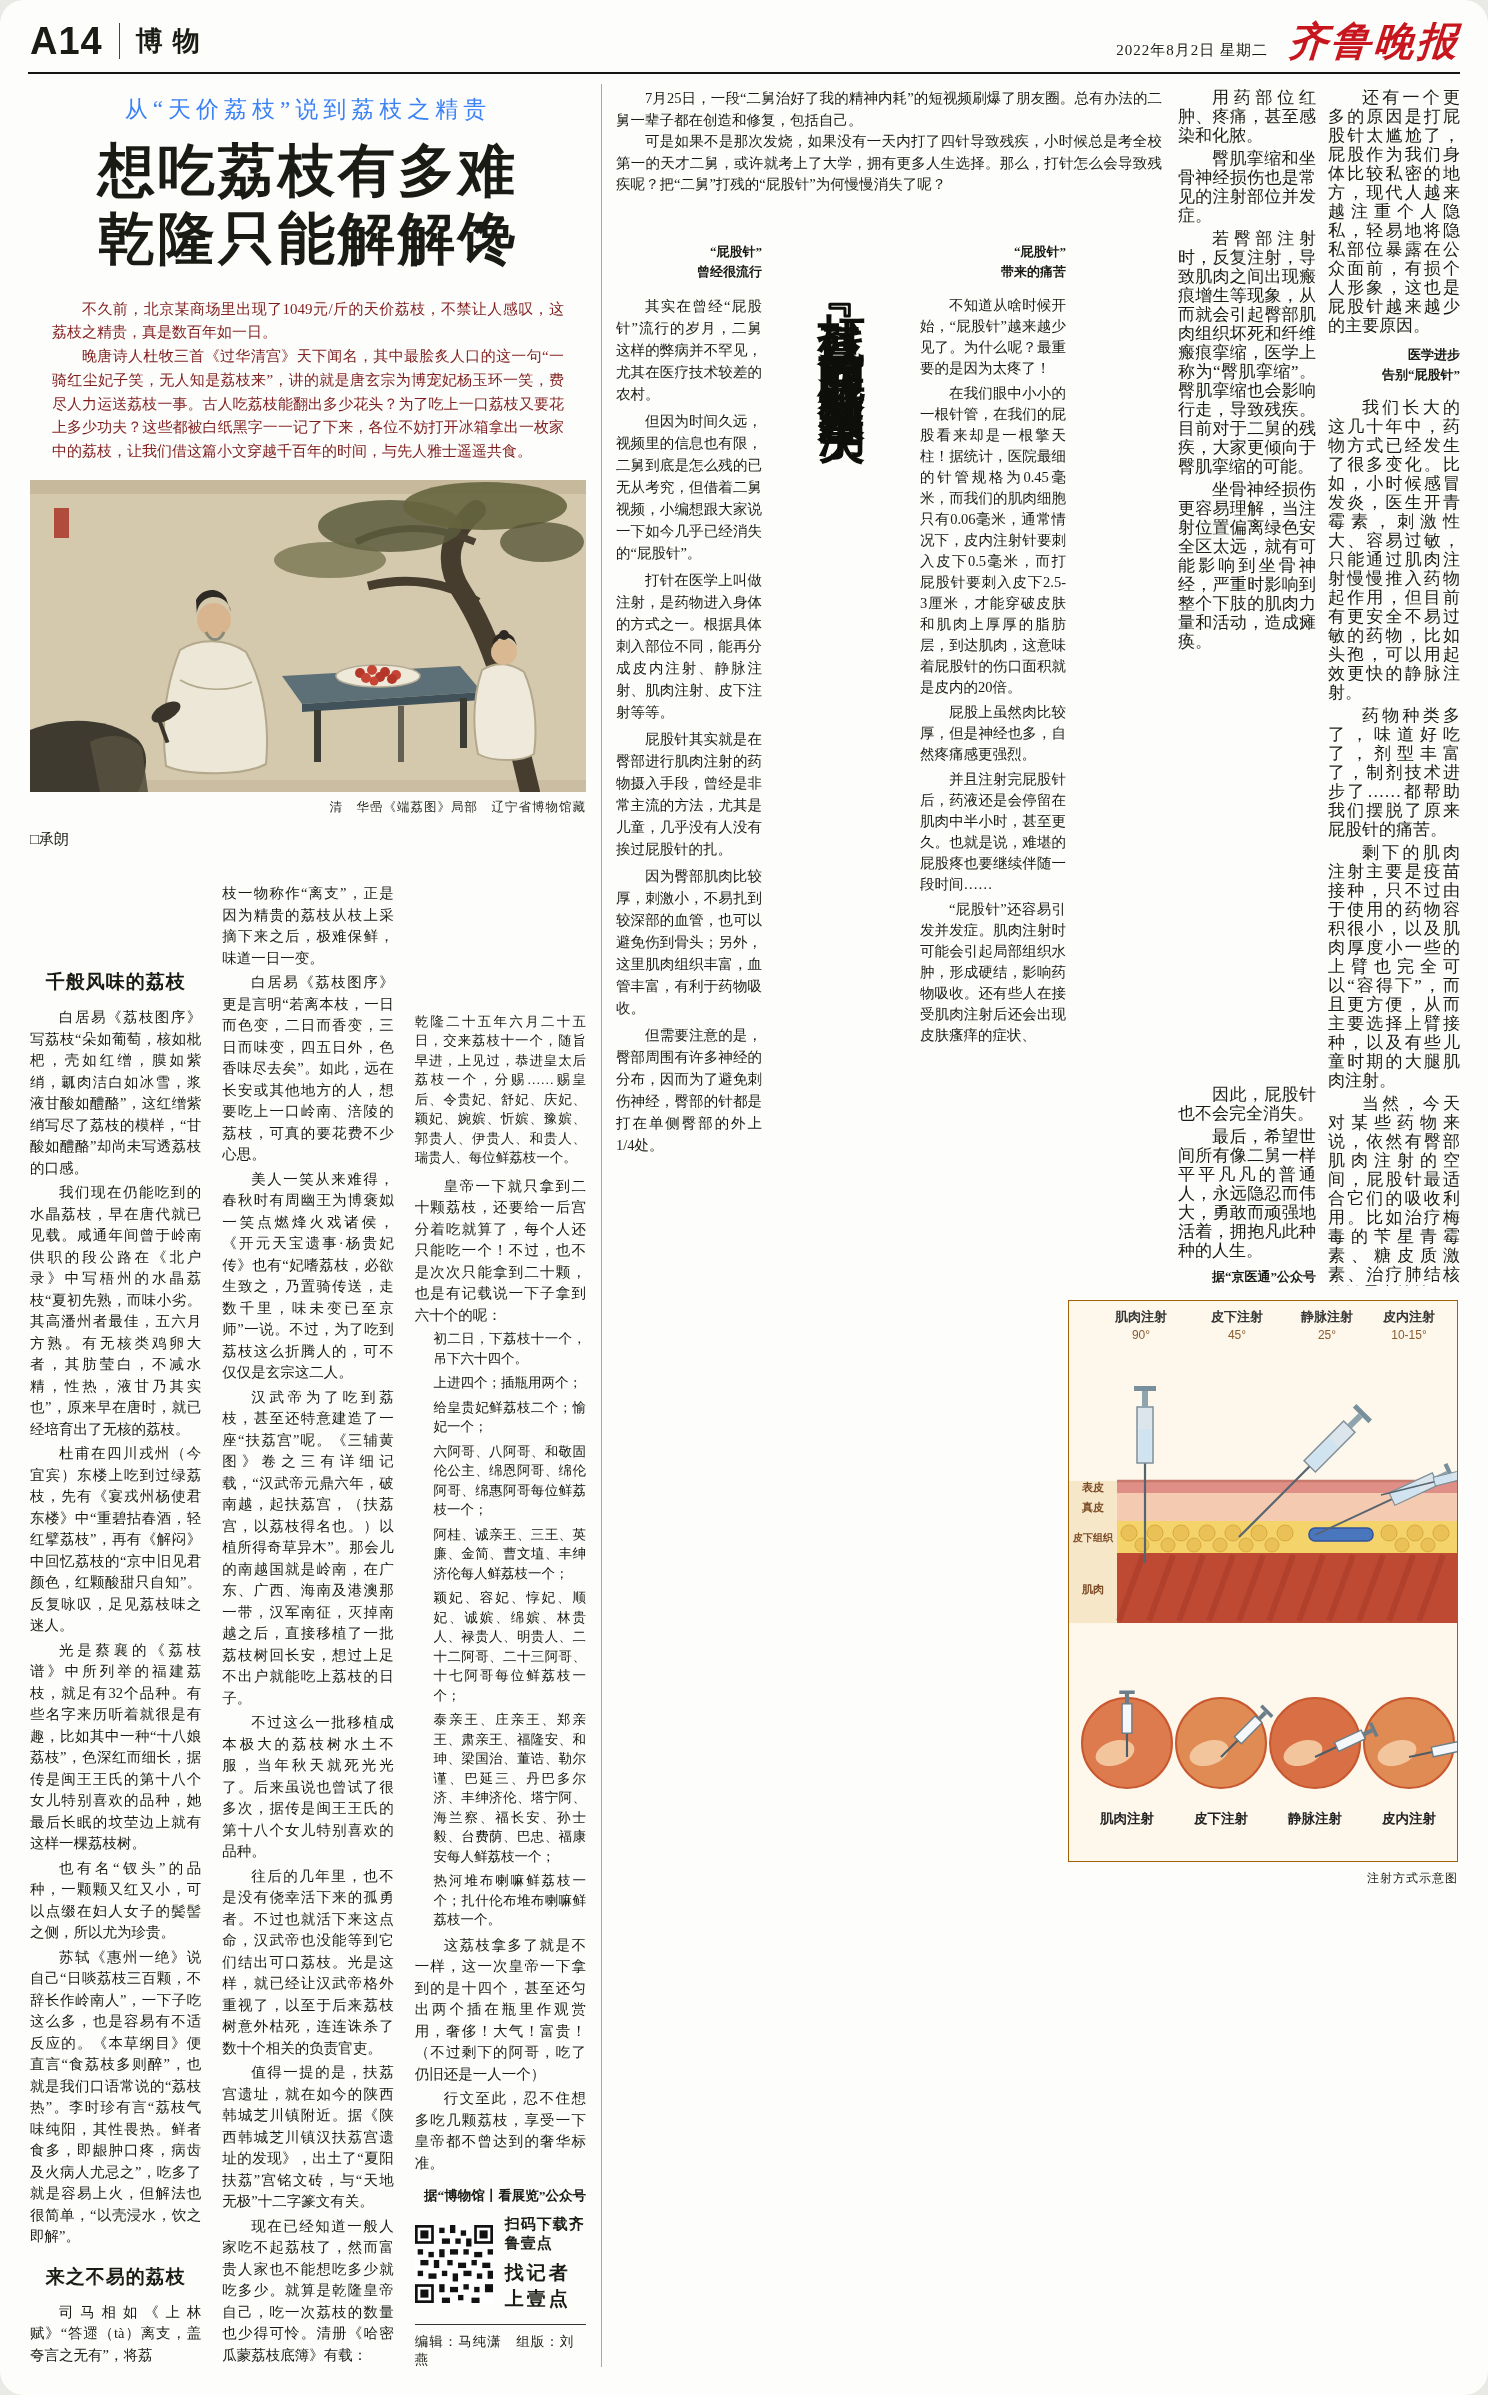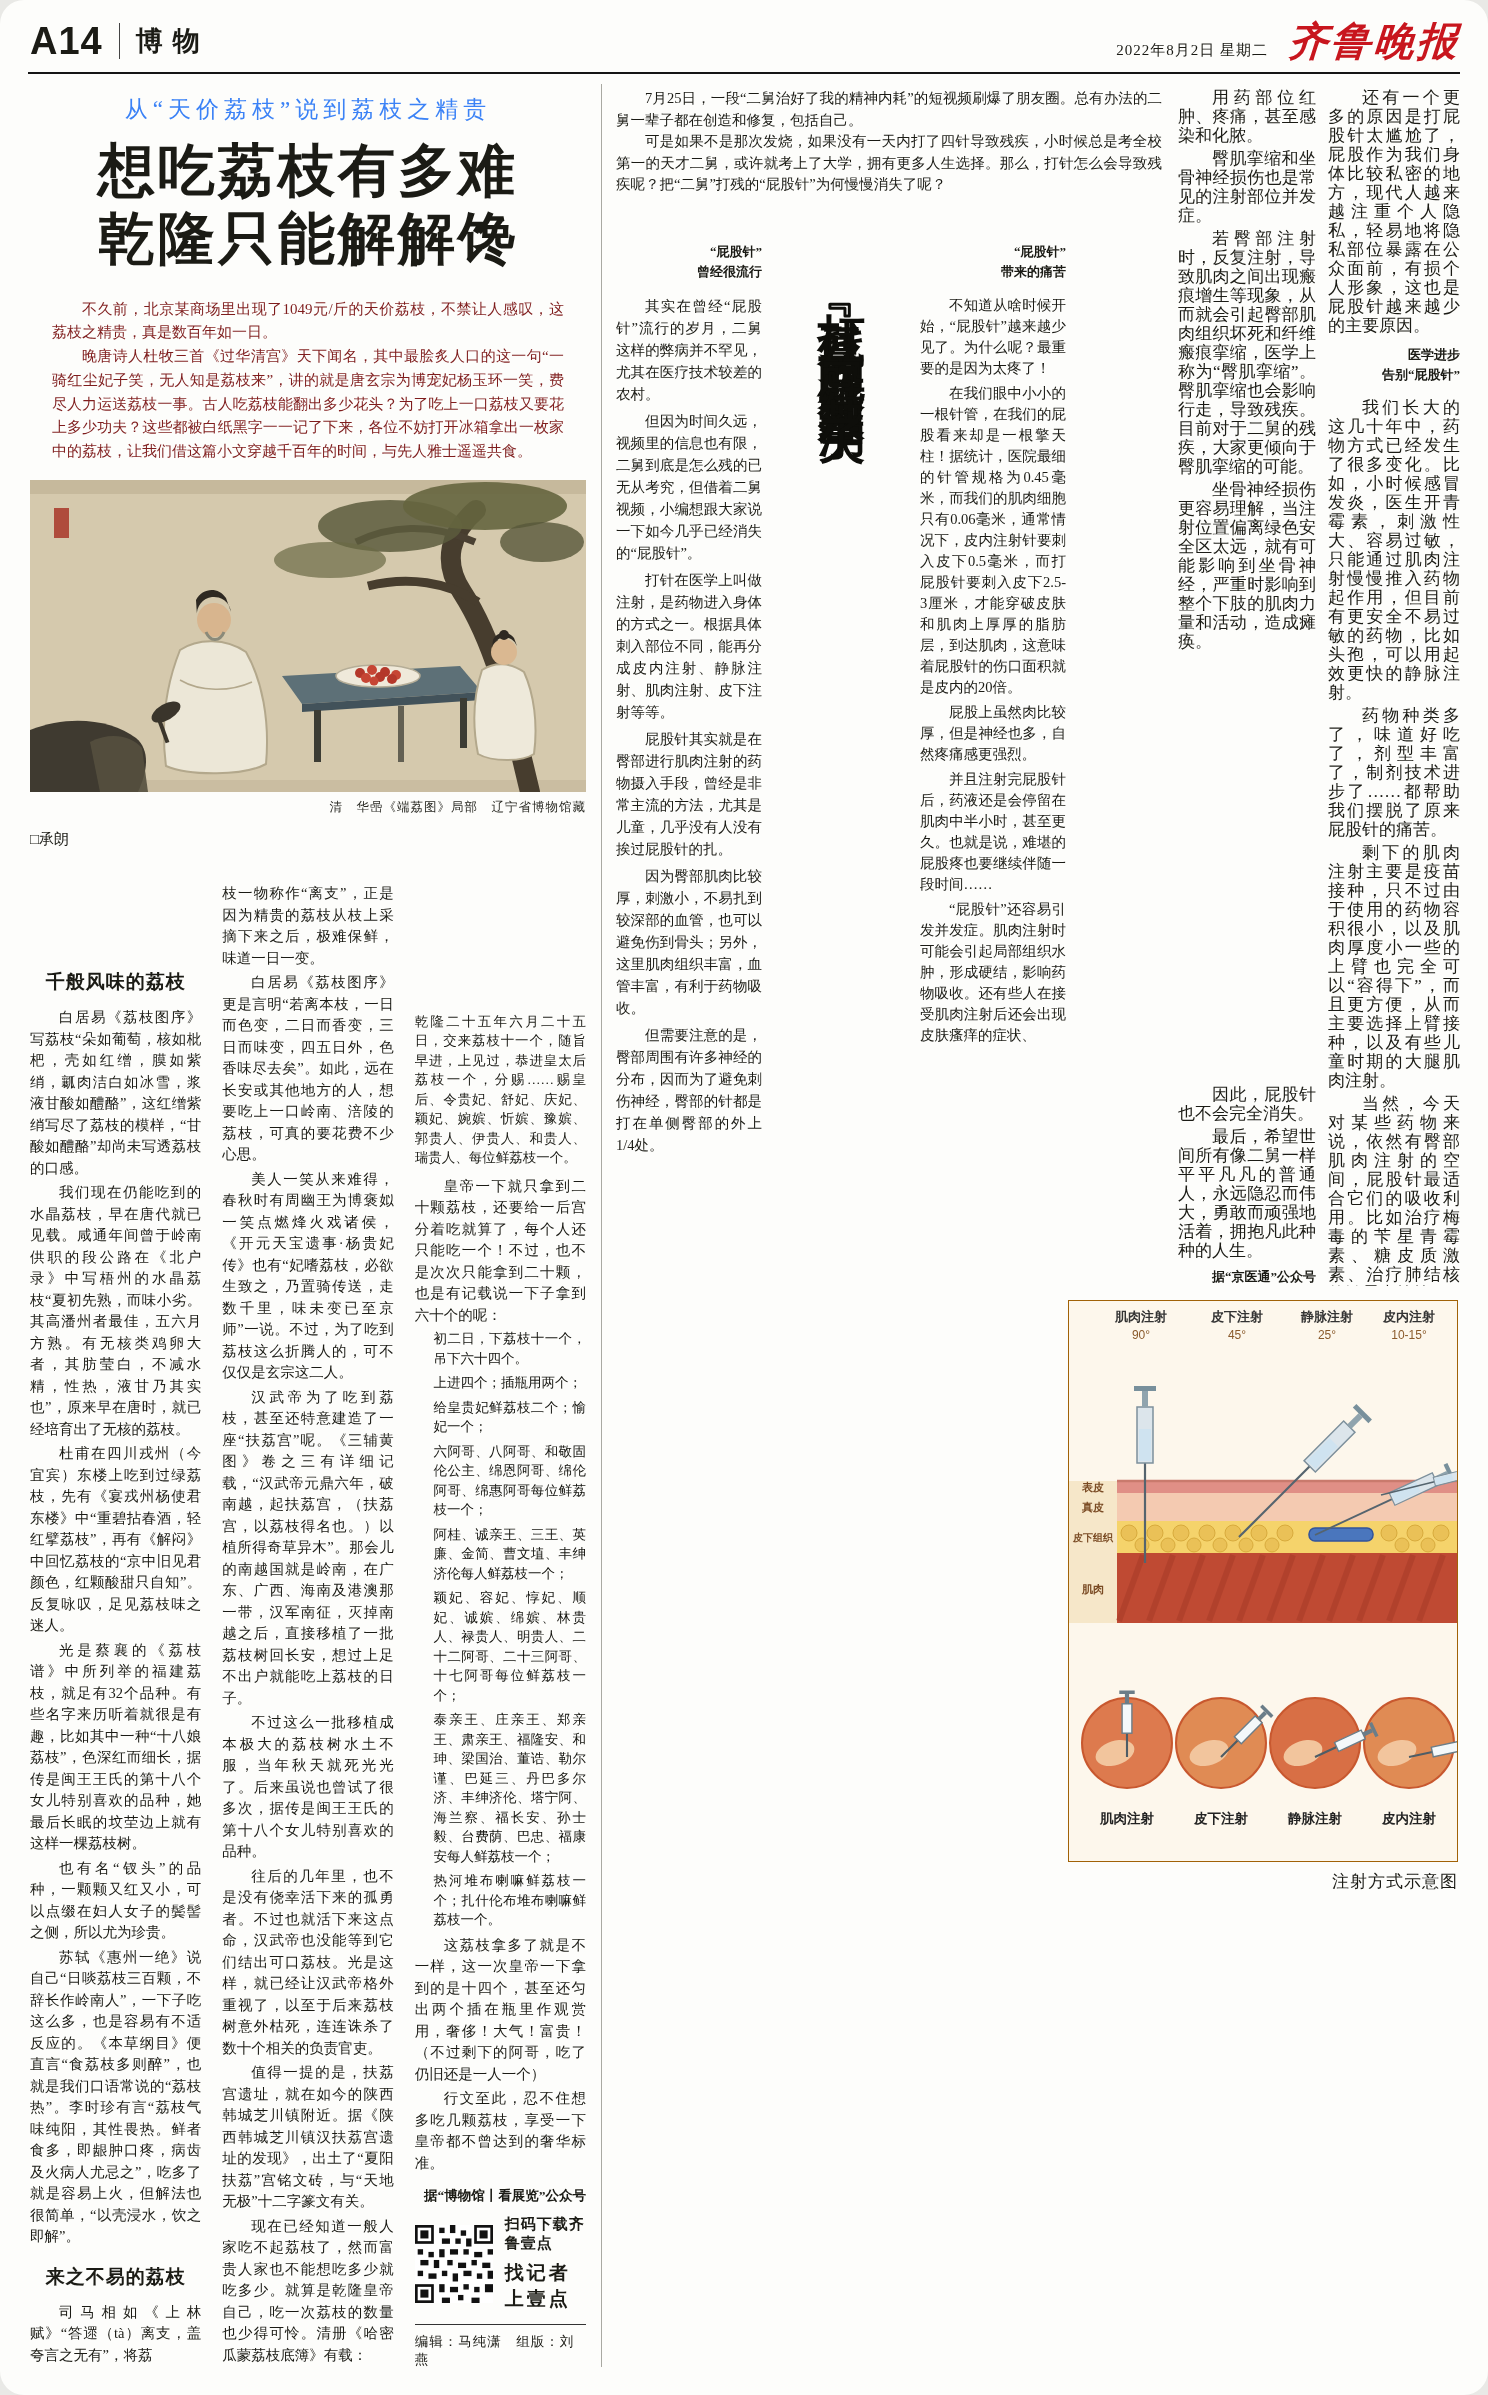--- a/index.html
+++ b/index.html
@@ -64,21 +64,21 @@
   .r-colc p { font-size:14.5px; line-height:21px; text-align:justify; text-indent:2em; margin-bottom:4px; }
   .r-cold { position:absolute; left:564px; top:4px; width:138px; height:1198px;
     display:flex; flex-direction:column; overflow:hidden; }
   .r-cole { position:absolute; left:714px; top:4px; width:132px; height:1198px; overflow:hidden; }
   .r-cold p, .r-cole p { font-size:17px; line-height:19px; text-align:justify; text-indent:2em; margin-bottom:4px; }
   .cold-tail { margin-top:auto; }
   .r-src { font-size:13px; font-weight:700; text-align:right; margin-top:8px; }
   .r-illus { position:absolute; left:454px; top:1216px; width:390px; }
   .illus-box { border:1px solid #a16207; background:#d946ef;text-align:right; }
   .illus-box svg { display:block; width:388px; height:560px; }
-  .illus-caption { text-align:right; font-size:17px; margin-top:8px; letter-spacing:1px; }
+  .illus-caption { text-align:right; font-size:12px; margin-top:8px; letter-spacing:1px; }
   svg text { font-family:"Liberation Sans", sans-serif; }
 </style>
 </head>
 <body>
 
 <div class="page">
 
   <header class="masthead">
     <div class="mh-left">
       <span class="pageno">A14</span>

